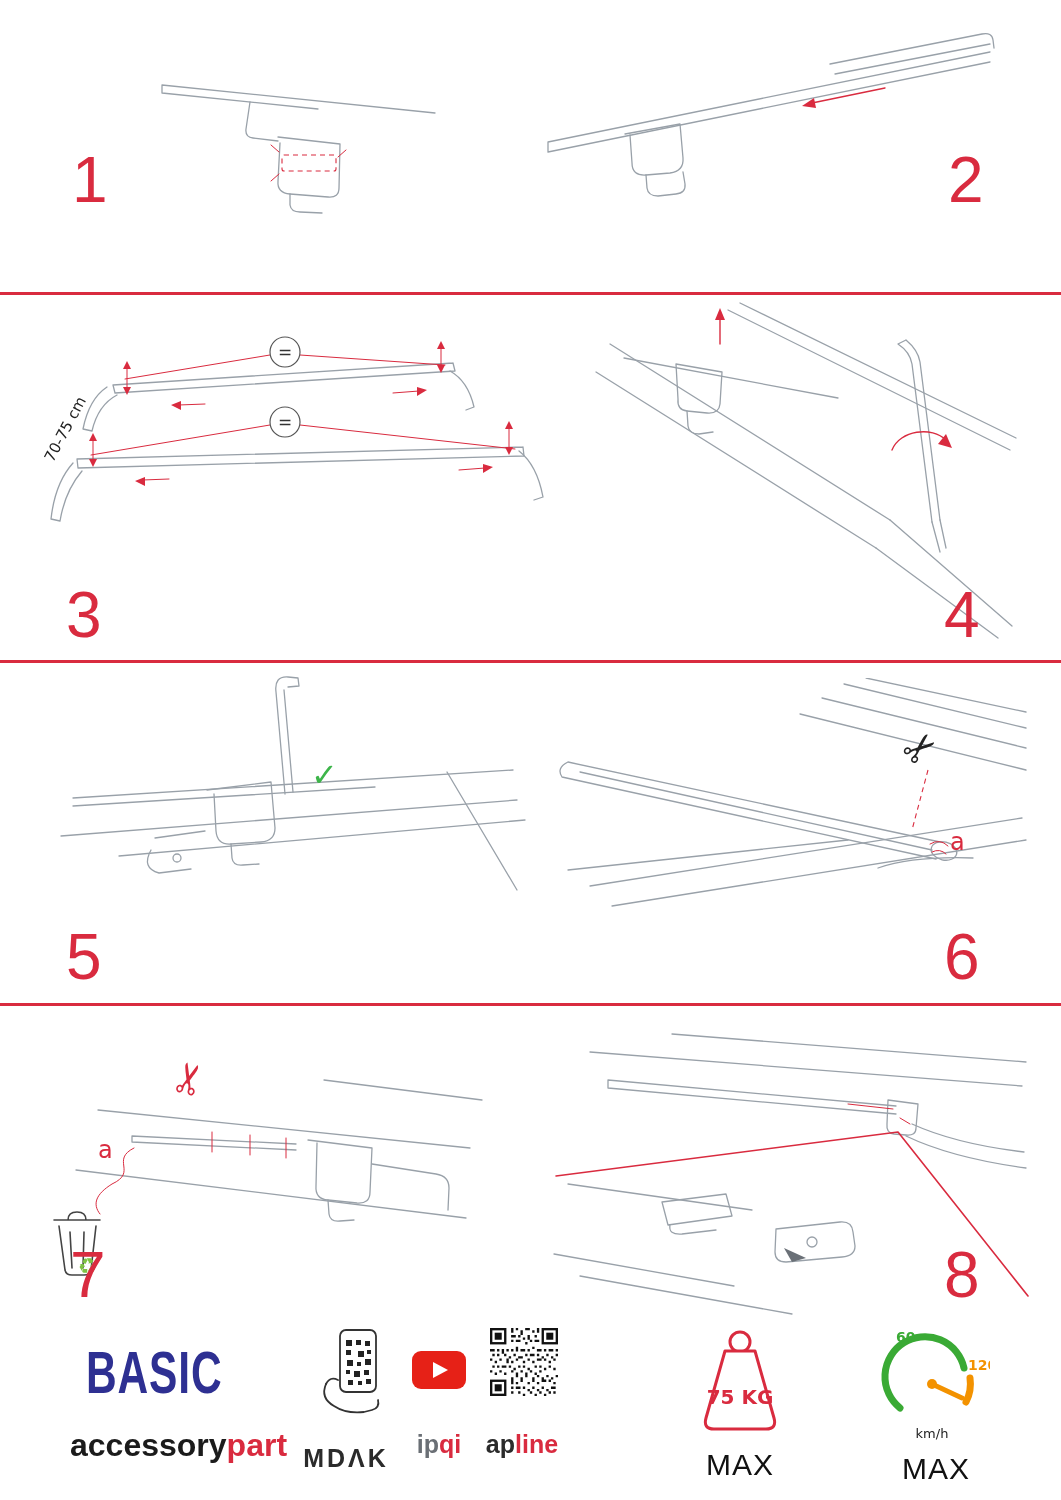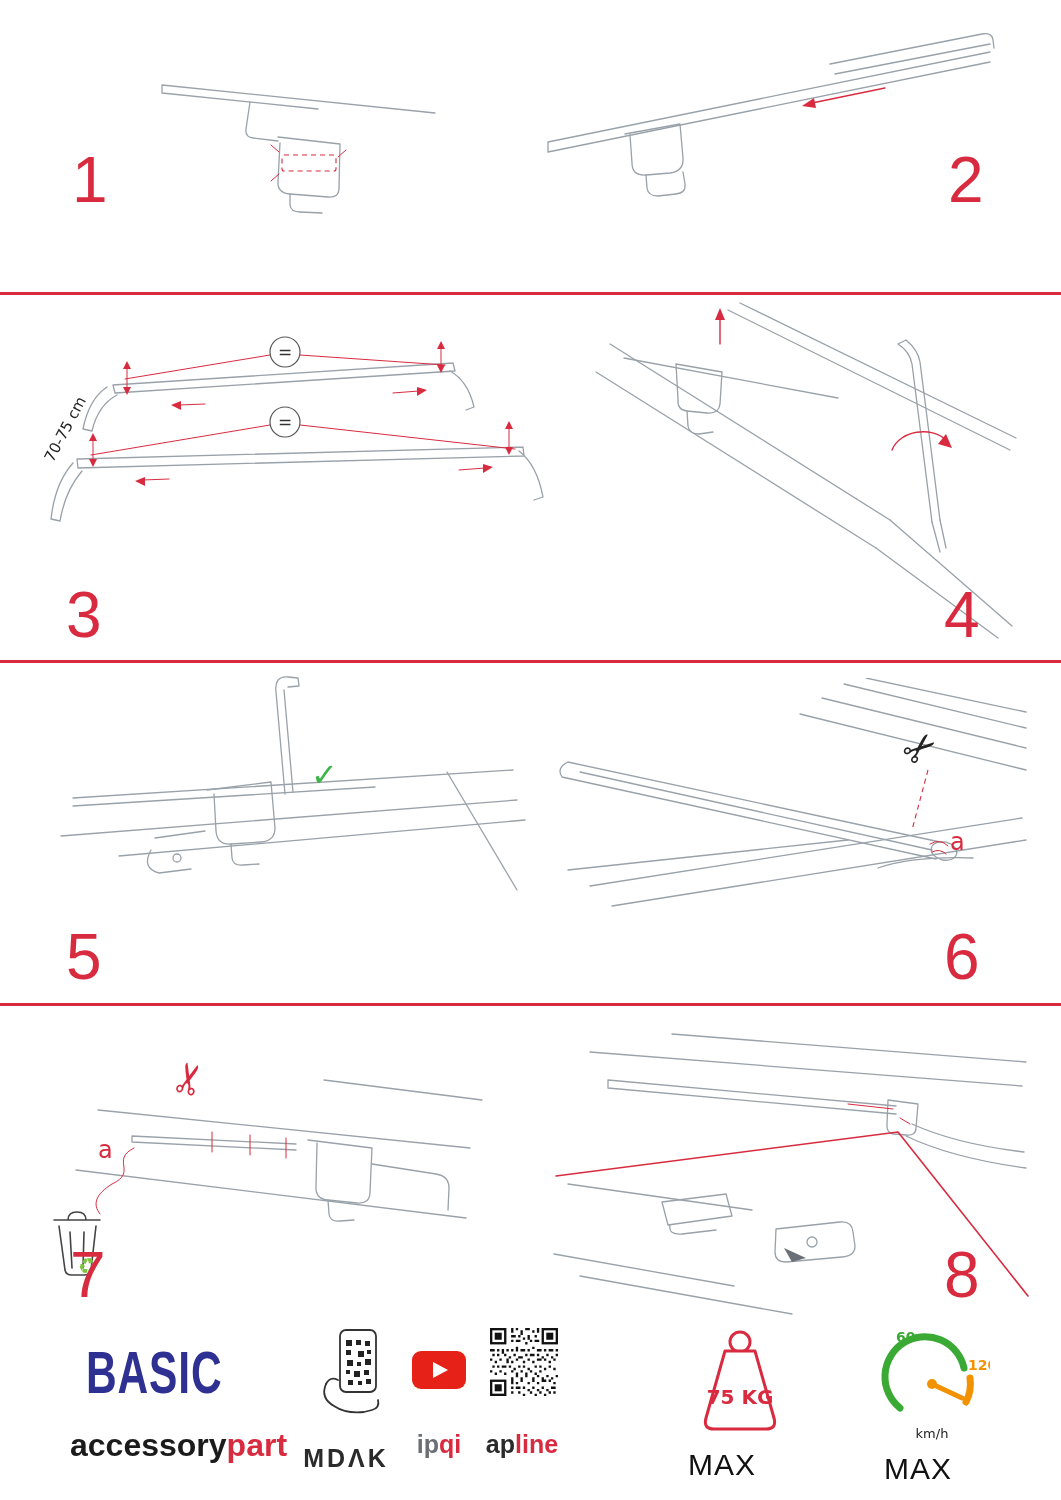--- a/index.html
+++ b/index.html
@@ -25,21 +25,21 @@
   
   .brand-title {
     position:absolute; left:86px; top:1338px; font-size:50px; font-weight:700;
     color:#2e3092; letter-spacing:1px; transform:scale(0.85,1.2); transform-origin:left top;
   }
   .brand-sub { position:absolute; left:70px; top:1427px; font-size:32px; font-weight:700; color:#1b1b1b; }
   .red-part { color:#d92b3f; }
   .gray-part { color:#6a6f75; }
   .logo-label { position:absolute; font-size:25px; font-weight:700; color:#2b2b2b; text-align:center; }
   .logo-label.spread { letter-spacing:3px; }
-  .max-label { position:absolute; font-size:30px; color:#111; letter-spacing:1px; }
+  .max-label { position:absolute; font-size:30px; color:#111; text-align:center; letter-spacing:1px; }
 </style>
 </head>
 <body>
 
 <div class="page">
 
   <section>
     <svg class="abs" style="left:150px; top:45px;" width="320" height="205" viewBox="0 0 320 205">
       <g class="art">
         <path d="M12,40 L285,68 M12,48 L168,64 M12,40 L12,48"></path>

